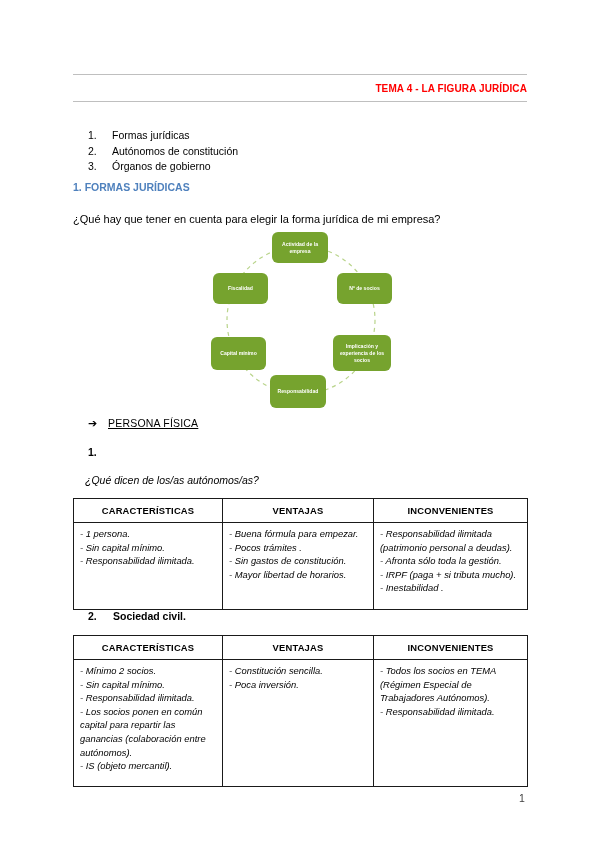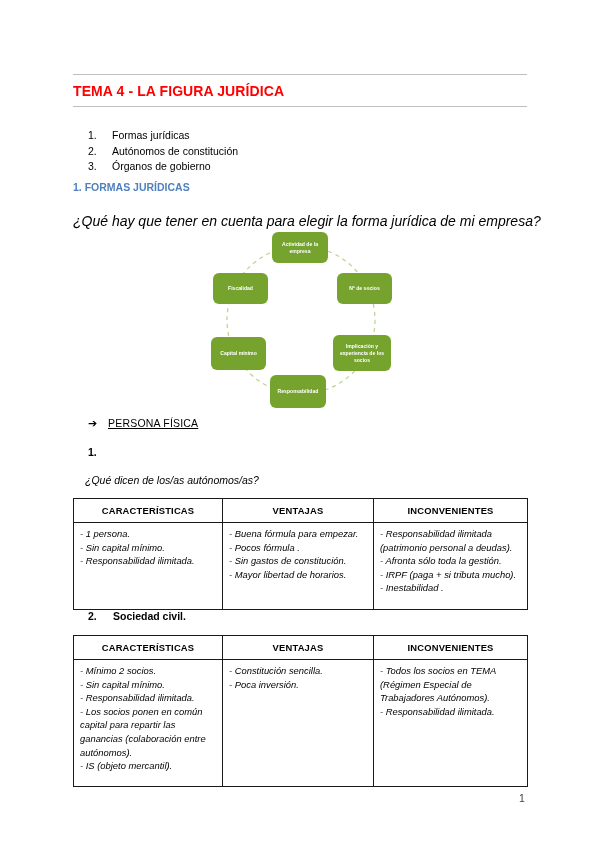--- a/index.html
+++ b/index.html
@@ -30,24 +30,24 @@
     left: 73px;
     top: 74px;
     width: 454px;
   }
   .rule {
     height: 1px;
     background: #bfbfbf;
     width: 100%;
   }
   .doc-title {
-    text-align: left;
+    text-align: right;
     color: #ff0000;
     font-weight: bold;
-    font-size: 14px;
+    font-size: 10px;
     letter-spacing: 0.1px;
     padding: 8px 0 7px 0;
   }
 
   
   .toc {
     position: absolute;
     left: 88px;
     top: 128px;
     width: 400px;
@@ -70,22 +70,21 @@
     top: 181px;
     font-size: 10.5px;
     font-weight: bold;
     color: #4f81bd;
   }
 
   .question-1 {
     position: absolute;
     left: 73px;
     top: 213px;
-    font-size: 14px;
-    font-style: italic;
+    font-size: 11px;
   }
 
   
   .diagram {
     position: absolute;
     left: 200px;
     top: 232px;
     width: 210px;
     height: 182px;
   }
@@ -283,21 +282,21 @@
     </thead>
     <tbody>
       <tr>
         <td>
           <div class="cell-line">- 1 persona.</div>
           <div class="cell-line">- Sin capital mínimo.</div>
           <div class="cell-line">- Responsabilidad ilimitada.</div>
         </td>
         <td>
           <div class="cell-line">- Buena fórmula para empezar.</div>
-          <div class="cell-line">- Pocos fórmula .</div>
+          <div class="cell-line">- Pocos trámites .</div>
           <div class="cell-line">- Sin gastos de constitución.</div>
           <div class="cell-line">- Mayor libertad de horarios.</div>
         </td>
         <td>
           <div class="cell-line">- Responsabilidad ilimitada (patrimonio personal a deudas).</div>
           <div class="cell-line">- Afronta sólo toda la gestión.</div>
           <div class="cell-line">- IRPF (paga + si tributa mucho).</div>
           <div class="cell-line">- Inestabilidad .</div>
         </td>
       </tr>

